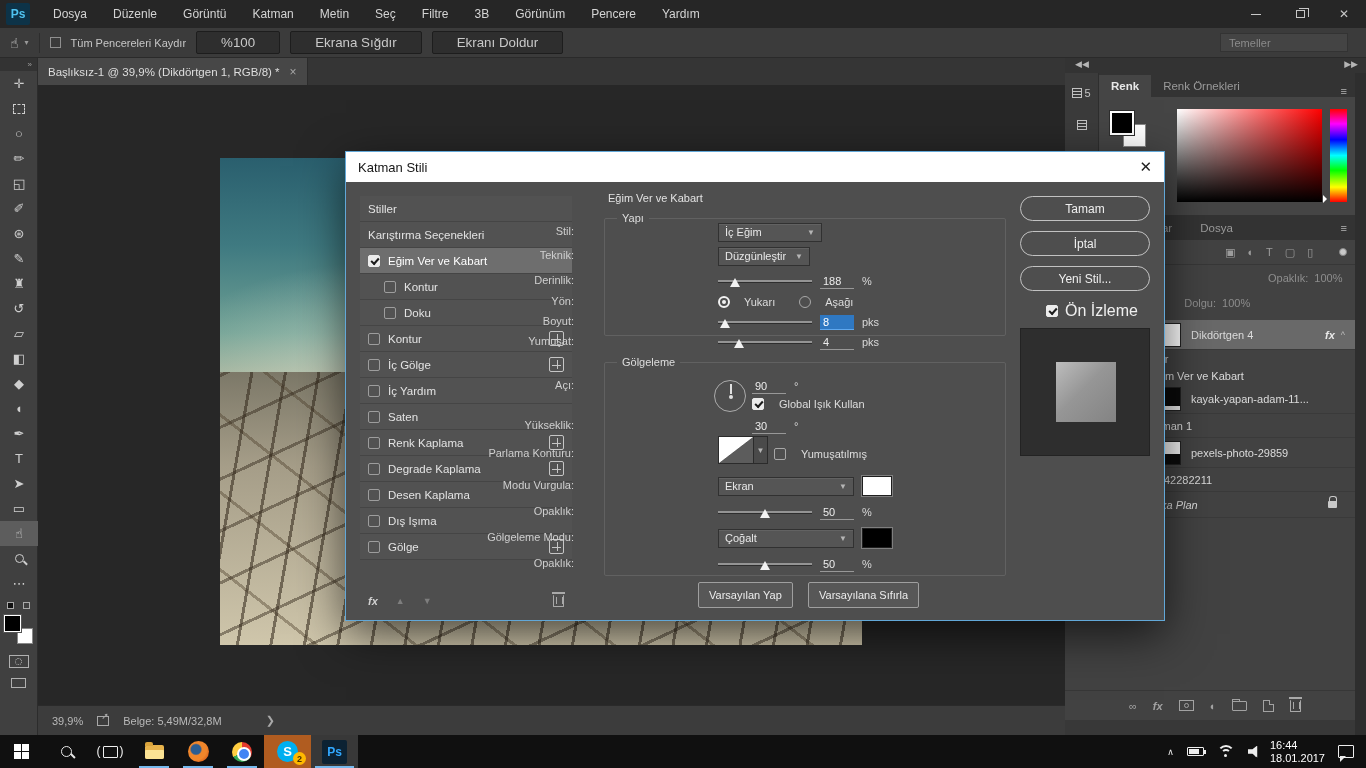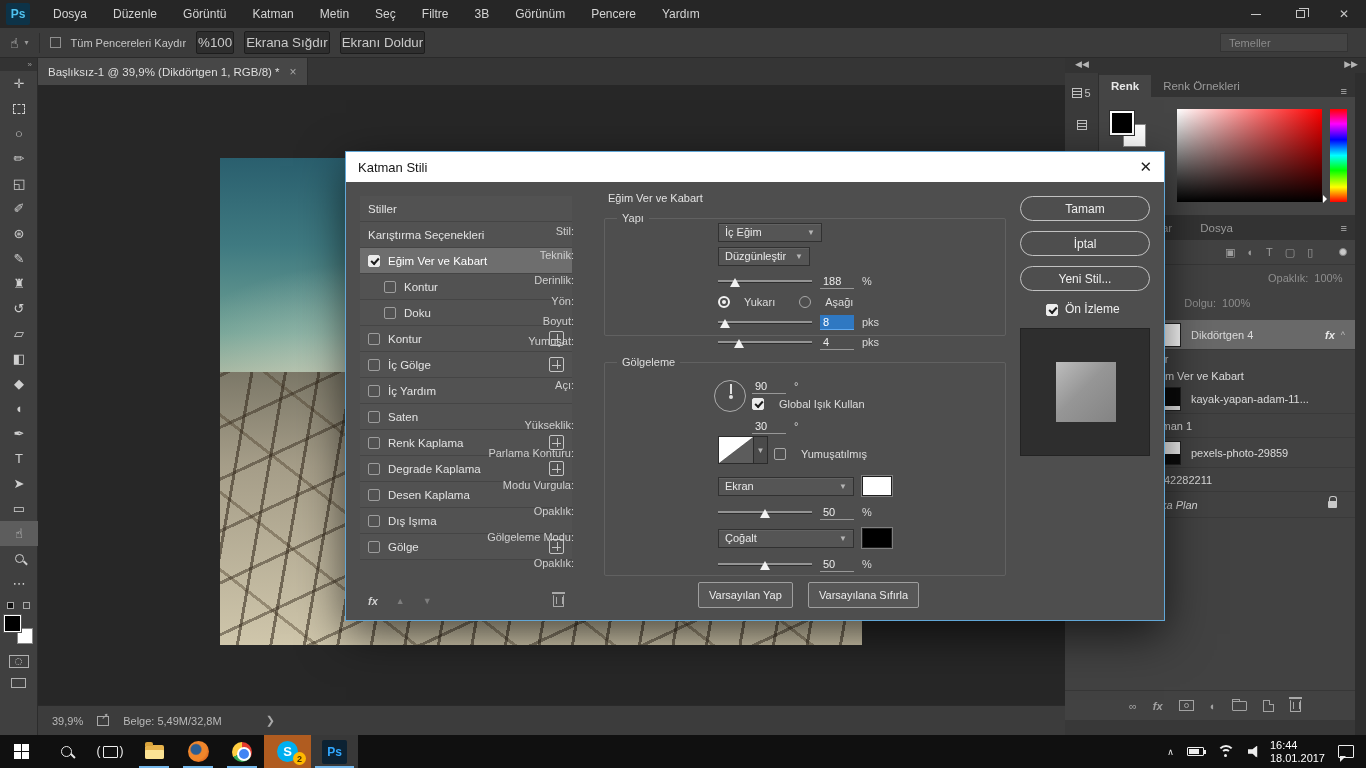--- a/index.html
+++ b/index.html
@@ -16,21 +16,21 @@
 .ctl-rest i{display:block;width:9px;height:8px;border:1px solid #c8c8c8;position:relative}
 .ctl-rest i::before{content:'';position:absolute;left:2px;top:-3px;width:9px;height:8px;border:1px solid #c8c8c8;border-left:none;border-bottom:none}
 
 
 .optionsbar{position:absolute;left:0;top:28px;width:1366px;height:30px;background:#3b3b3b;border-bottom:1px solid #2a2a2a;display:flex;align-items:center;gap:10px;padding:0 10px}
 .ob-hand{color:#d8d8d8;font-size:14px}
 .ob-caret{color:#999;font-size:8px;margin-left:-4px}
 .ob-sep{width:1px;height:20px;background:#2d2d2d}
 .ob-chkbox{width:11px;height:11px;border:1px solid #8f8f8f;background:#3b3b3b}
 .ob-chklabel{color:#c6c6c6}
-.ob-btn{background:#2e2e2e;border:1px solid #1d1d1d;border-radius:2px;padding:3px 1px;color:#c9c9c9}
+.ob-btn{background:#2e2e2e;border:1px solid #1d1d1d;border-radius:2px;padding:3px 24px;color:#c9c9c9}
 .workspace{margin-left:auto;margin-right:8px;width:128px;height:19px;background:#444;border:1px solid #333;color:#8b8b8b;display:flex;align-items:center;padding:0 8px}
 
 
 .toolcol{position:absolute;left:0;top:58px;width:38px;height:677px;background:#404040;border-right:1px solid #2c2c2c}
 .toolhead{height:13px;text-align:right;padding-right:5px;color:#9a9a9a;font-size:8px;line-height:13px;background:#333}
 .tool{width:38px;height:25px;display:flex;align-items:center;justify-content:center;color:#cfcfcf;font-size:13px}
 .tool.sel{background:#5d5d5d}
 .i-marquee{width:12px;height:10px;border:1px dashed #cfcfcf}
 .i-mag{width:9px;height:9px;border:1.5px solid #cfcfcf;border-radius:50%;position:relative}
 .i-mag::after{content:'';position:absolute;left:7px;top:7px;width:5px;height:1.5px;background:#cfcfcf;transform:rotate(45deg)}
@@ -166,21 +166,21 @@
 .chk.on{background:#ececec;border-color:#ececec}
 .chk.on::after{content:'';position:absolute;left:2px;top:2px;width:6px;height:3px;border-left:2px solid #1c1c1c;border-bottom:2px solid #1c1c1c;transform:rotate(-48deg)}
 .dial{position:absolute;left:368px;top:228px;width:32px;height:32px;border:1px solid #ababab;border-radius:50%}
 .dial::before{content:'';position:absolute;left:14px;top:14px;width:4px;height:4px;border-radius:50%;background:#e0e0e0}
 .dial::after{content:'';position:absolute;left:15px;top:3px;width:2px;height:10px;background:#e0e0e0}
 .contour{position:absolute;left:372px;top:284px;width:36px;height:28px;border:1px solid #2b2b2b;background:linear-gradient(to bottom right,#fff 49%,#5c5c5c 51%)}
 .contour-dd{position:absolute;left:408px;top:284px;width:14px;height:28px;background:#4a4a4a;border:1px solid #2b2b2b;border-left:none;color:#b5b5b5;font-size:8px;display:flex;align-items:center;justify-content:center}
 .swatch{width:30px;height:20px;border:1px solid #1f1f1f;box-shadow:0 0 0 1px #7e7e7e;flex:none}
 .sw-w{background:#fff}.sw-k{background:#000}
 .pillbtn{position:absolute;left:674px;width:130px;height:25px;border:1px solid #c2c2c2;border-radius:13px;display:flex;align-items:center;justify-content:center;color:#efefef;font-size:12px}
-.sidechk{position:absolute;left:700px;top:150px;display:flex;align-items:flex-end;color:#efefef;font-size:12px}
+.sidechk{position:absolute;left:700px;top:150px;display:flex;align-items:center;color:#efefef;font-size:16px}
 .previewbox{position:absolute;left:674px;top:176px;width:130px;height:128px;background:#2e2e2e;border:1px solid #232323}
 .pvsq{position:absolute;left:35px;top:33px;width:60px;height:60px;background:linear-gradient(135deg,#bdbdbd 0%,#969696 45%,#838383 100%)}
 .rectbtn{position:absolute;top:430px;height:18px;border:1px solid #9f9f9f;border-radius:2px;background:#575757;display:flex;align-items:center;justify-content:center;color:#ececec;padding:12px 10px}
 
 
 .taskbar{position:absolute;left:0;top:735px;width:1366px;height:33px;background:#101010;display:flex;align-items:center;z-index:60}
 .tb-item{width:44px;height:33px;display:flex;align-items:center;justify-content:center;position:relative;flex:none}
 .tb-item.ul::after{content:'';position:absolute;left:7px;right:7px;bottom:0;height:2px;background:#76b9ed}
 .winlogo{width:16px;height:16px;display:grid;grid-template-columns:7px 7px;grid-template-rows:7px 7px;gap:1px}
 .winlogo i{background:#fff}

